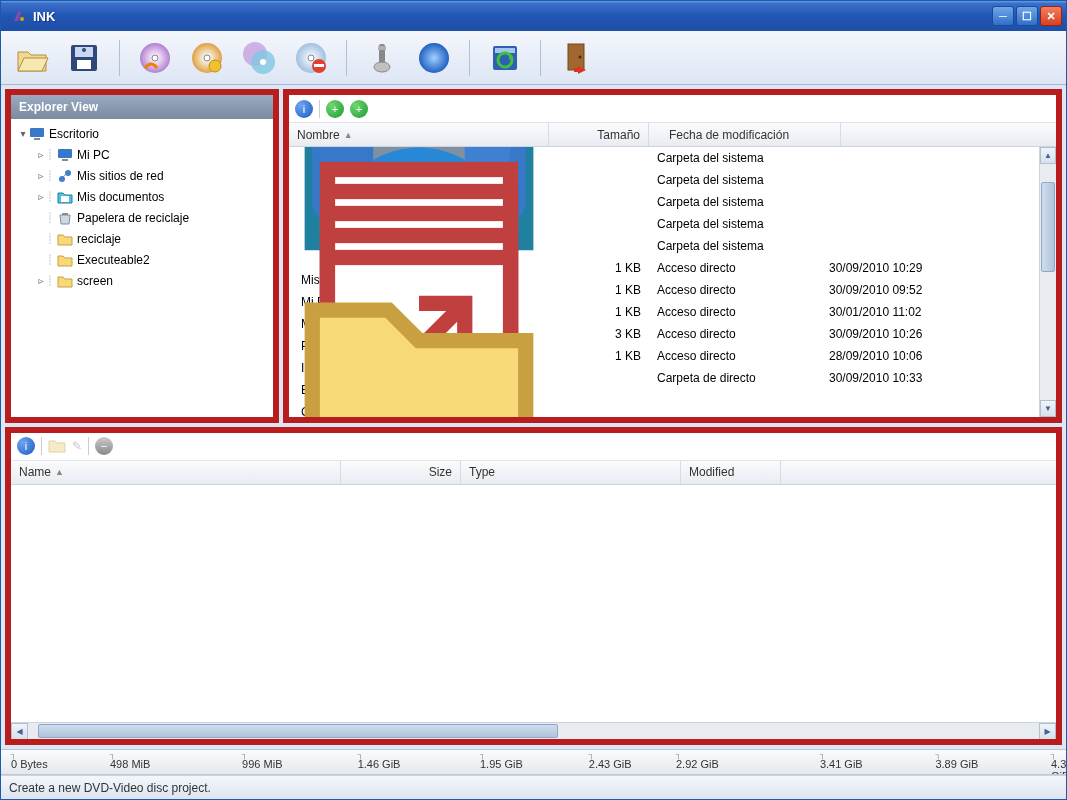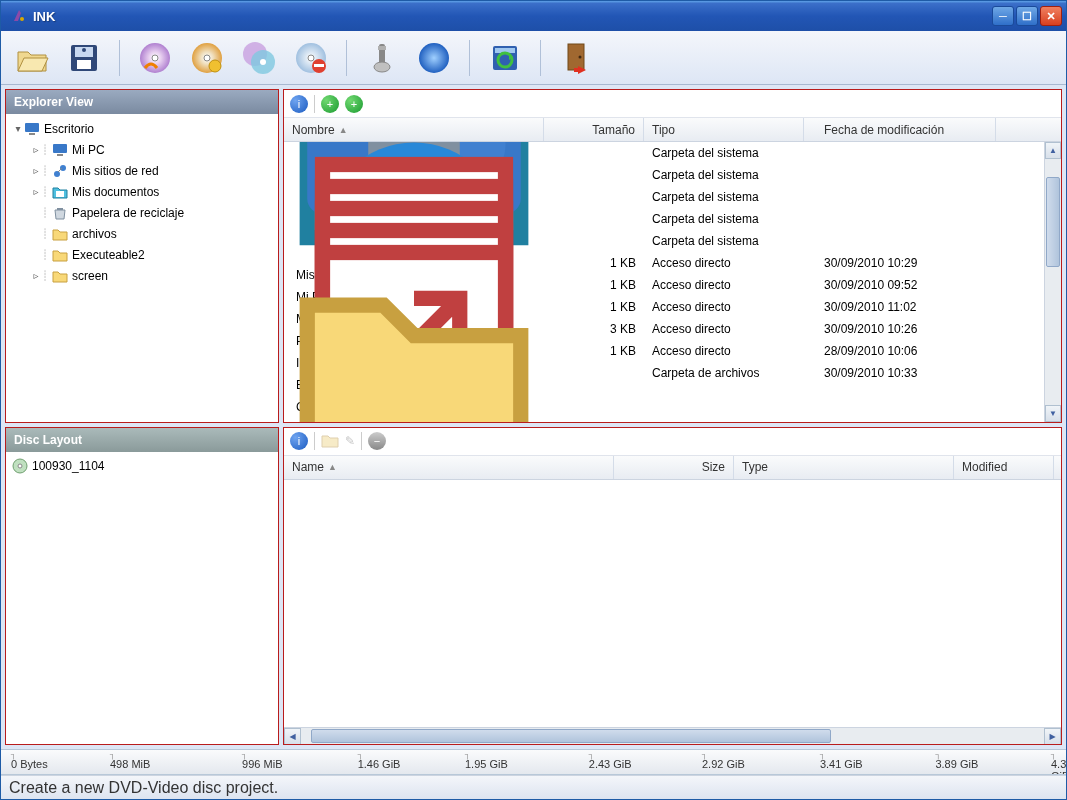--- a/index.html
+++ b/index.html
@@ -11,21 +11,21 @@
 .win-buttons { display: flex; gap: 2px; }
 .win-btn { width: 22px; height: 20px; background: linear-gradient(to bottom,#6fa8e6,#2f6fc9); border: 1px solid #1a4a9a; border-radius: 3px; display:flex; align-items:center; justify-content:center; color:#fff; font-weight:bold; font-size:11px; cursor:pointer;}
 .win-btn.close { background: linear-gradient(to bottom,#f08060,#d84020); border-color:#a02010;}
 .menubar { height: 28px; background: linear-gradient(to bottom,#f4f6fb,#dde6f5); border-bottom: 1px solid #b8c8e0; display:flex; align-items:center; padding: 0 8px; gap: 4px; }
 .menu-item { padding: 4px 10px; cursor:pointer; border-radius:3px; color:#111; }
 .toolbar { height: 54px; background: linear-gradient(to bottom,#f4f6fb,#dde6f5); border-bottom: 1px solid #a8b8d0; display:flex; align-items:center; padding: 0 10px; gap: 10px; }
 .tool-btn { width: 42px; height: 42px; display:flex; align-items:center; justify-content:center; cursor:pointer; border-radius:4px;}
 .tool-sep { width:1px; height:36px; background:#b0c0d8; margin: 0 4px;}
 .content { flex: 1; display:flex; flex-direction:column; background:#dde6f5; padding: 4px; gap:4px; overflow:hidden;}
 .split-row { flex:1; display:flex; gap:4px; min-height:0;}
-.panel { background:#fff; border:1px solid #b91c1c; display:flex; flex-direction:column; overflow:hidden;}
+.panel { background:#fff; border:6px solid #b91c1c; display:flex; flex-direction:column; overflow:hidden;}
 .panel-left { width: 274px; flex-shrink:0;}
 .panel-right { flex:1; min-width:0;}
 .panel-header { height: 24px; background: linear-gradient(to bottom,#9aaac0,#7a8aa0); color:#fff; font-weight:bold; display:flex; align-items:center; padding: 0 8px; font-size:12px;}
 .panel-header.light { background: linear-gradient(to bottom,#aababa,#8a9a9a);}
 .small-toolbar { height: 28px; display:flex; align-items:center; padding: 0 6px; gap:6px; border-bottom:1px solid #e0e4ec;}
 .sm-btn { width:18px; height:18px; border-radius:50%; display:flex; align-items:center; justify-content:center; cursor:pointer; font-size:11px; color:#fff;}
 .sm-info { background: radial-gradient(circle at 30% 30%,#6fa4f0,#1a5ac0);}
 .sm-plus { background: radial-gradient(circle at 30% 30%,#70d870,#1a9a30);}
 .sm-plus2 { background: radial-gradient(circle at 30% 30%,#70d870,#1a9a30);}
 .sm-minus { background: linear-gradient(to bottom,#ccc,#888); width:18px;height:18px;}
@@ -46,21 +46,21 @@
 .scrollbar-v { width:17px; background:#e8ecf0; border-left:1px solid #ccd4e0; position:absolute; right:0; top:0; bottom:0; display:flex; flex-direction:column;}
 .scroll-arrow { height:17px; background:linear-gradient(to bottom,#f0f4f8,#d8e0ea); border:1px solid #b0c0d0; display:flex; align-items:center; justify-content:center; font-size:8px; color:#4060a0; cursor:pointer;}
 .scroll-track { flex:1; position:relative;}
 .scroll-thumb { position:absolute; left:1px; right:1px; background:linear-gradient(to right,#d0dcec,#b0c4dc); border:1px solid #90a8c8; border-radius:2px;}
 .scrollbar-h { height:17px; background:#e8ecf0; border-top:1px solid #ccd4e0; display:flex;}
 .scroll-track-h { flex:1; position:relative;}
 .scroll-thumb-h { position:absolute; top:1px; bottom:1px; background:linear-gradient(to bottom,#d0dcec,#b0c4dc); border:1px solid #90a8c8; border-radius:2px;}
 .ruler { height:26px; background:linear-gradient(to bottom,#fafbfc,#e4e8ee); border-top:1px solid #b8c8d8; border-bottom:1px solid #b8c8d8; position:relative; overflow:hidden;}
 .ruler-mark { position:absolute; top:2px; bottom:2px; font-size:11px; color:#333; display:flex; flex-direction:column; align-items:flex-start;}
 .ruler-mark::before { content:"┐"; font-size:8px; color:#888; line-height:6px;}
-.statusbar { height:24px; background:linear-gradient(to bottom,#f4f6fa,#dde4f0); display:flex; align-items:center; padding:0 8px; font-size:16px; color:#333; border-top:1px solid #ccd4e0;}
+.statusbar { height:24px; background:linear-gradient(to bottom,#f4f6fa,#dde4f0); display:flex; align-items:center; padding:0 8px; font-size:12px; color:#333; border-top:1px solid #ccd4e0;}
 .layout-area { flex:1; background:#fff; overflow:auto;}
 
 svg { display:block;}
 .col-nombre { width:260px;}
 .col-tamano { width:100px; text-align:right; justify-content:flex-end;}
 .col-tipo { width:160px;}
 .col-fecha { width:180px;margin-left:12px;}
 .col2-name { width:330px;}
 .col2-size { width:120px; text-align:right; justify-content:flex-end;}
 .col2-type { width:220px;}
@@ -255,21 +255,21 @@
                 <span class="tree-label">Papelera de reciclaje</span>
               </div>
               <div class="tree-item ind1">
                 <span class="tree-arrow"></span>
                 <span style="width:10px;color:#bbb;font-size:10px;">┊</span>
                 <span class="tree-icon">
                   <svg viewBox="0 0 16 16">
                     <path d="M1 4h5l2 2h7v8H1z" fill="#f8d878" stroke="#c8a040"></path>
                   </svg>
                 </span>
-                <span class="tree-label">archivos</span>
+                <span class="tree-label">reciclaje</span>
               </div>
               <div class="tree-item ind1">
                 <span class="tree-arrow"></span>
                 <span style="width:10px;color:#bbb;font-size:10px;">┊</span>
                 <span class="tree-icon">
                   <svg viewBox="0 0 16 16">
                     <path d="M1 4h5l2 2h7v8H1z" fill="#f8d878" stroke="#c8a040"></path>
                   </svg>
                 </span>
                 <span class="tree-label">Executeable2</span>
@@ -294,21 +294,20 @@
           <div class="sm-sep"></div>
           <div class="sm-btn sm-plus">+</div>
           <div class="sm-btn sm-plus2">+</div>
         </div>
         <div class="list-header">
           <div class="col col-nombre">
               <span>Nombre</span>
               <span class="sort-arrow">▲</span>
             </div>
           <div class="col col-tamano">Tamaño</div>
-          <div class="col col-tipo">Tipo</div>
           <div class="col col-fecha">Fecha de modificación</div>
         </div>
         <div class="list-body">
           <div id="file-rows" style="padding-right:17px;">
               <div class="list-row">
                 <div class="col col-nombre"><span class="row-icon"><svg viewBox="0 0 16 16">
                       <path d="M1 4h5l2 2h7v8H1z" fill="#50c0e0" stroke="#2080a0"></path>
                       <rect x="4" y="7" width="8" height="6" fill="#fff"></rect>
                     </svg></span><span>Mis documentos</span></div>
                 <div class="col col-tamano"></div>
@@ -370,21 +369,21 @@
                 <div class="col col-tipo">Acceso directo</div>
                 <div class="col col-fecha">30/09/2010 09:52</div>
               </div>
               <div class="list-row">
                 <div class="col col-nombre"><span class="row-icon"><svg viewBox="0 0 16 16">
                       <rect x="2" y="2" width="12" height="12" fill="#fff" stroke="#c04040"></rect>
                       <path d="M5 11l6-6M8 5h3v3" stroke="#c04040" fill="none"></path>
                     </svg></span></div>
                 <div class="col col-tamano">1 KB</div>
                 <div class="col col-tipo">Acceso directo</div>
-                <div class="col col-fecha">30/09/2010 11:02</div>
+                <div class="col col-fecha">30/01/2010 11:02</div>
               </div>
               <div class="list-row">
                 <div class="col col-nombre"><span class="row-icon"><svg viewBox="0 0 16 16">
                       <rect x="2" y="2" width="12" height="12" fill="#fff" stroke="#c04040"></rect>
                       <path d="M5 11l6-6M8 5h3v3" stroke="#c04040" fill="none"></path>
                     </svg></span></div>
                 <div class="col col-tamano">3 KB</div>
                 <div class="col col-tipo">Acceso directo</div>
                 <div class="col col-fecha">30/09/2010 10:26</div>
               </div>
@@ -395,51 +394,37 @@
                     </svg></span></div>
                 <div class="col col-tamano">1 KB</div>
                 <div class="col col-tipo">Acceso directo</div>
                 <div class="col col-fecha">28/09/2010 10:06</div>
               </div>
               <div class="list-row">
                 <div class="col col-nombre"><span class="row-icon"><svg viewBox="0 0 16 16">
                       <path d="M1 4h5l2 2h7v8H1z" fill="#f8d878" stroke="#c8a040"></path>
                     </svg></span></div>
                 <div class="col col-tamano"></div>
-                <div class="col col-tipo">Carpeta de archivos</div>
+                <div class="col col-tipo">Carpeta de directo</div>
                 <div class="col col-fecha">30/09/2010 10:33</div>
               </div>
             </div>
           <div class="scrollbar-v">
             <div class="scroll-arrow">▲</div>
             <div class="scroll-track">
                 <div class="scroll-thumb" style="top:18px;height:90px;"></div>
               </div>
             <div class="scroll-arrow">▼</div>
           </div>
         </div>
       </div>
     </div>
 
     <div class="split-row" style="flex:1;">
 
-      <div class="panel panel-left">
-        <div class="panel-header light">Disc Layout</div>
-        <div class="tree">
-          <div class="tree-item">
-            <span class="tree-icon">
-                <svg viewBox="0 0 16 16">
-                  <circle cx="8" cy="8" r="7" fill="#c0e0c0" stroke="#70a070"></circle>
-                  <circle cx="8" cy="8" r="2" fill="#fff" stroke="#888"></circle>
-                </svg>
-              </span>
-            <span class="tree-label">100930_1104</span>
-          </div>
-        </div>
-      </div>
 
       <div class="panel panel-right">
         <div class="small-toolbar">
           <div class="sm-btn sm-info">i</div>
           <div class="sm-sep"></div>
           <span style="opacity:.5;cursor:pointer;">
               <svg width="18" height="16" viewBox="0 0 18 16">
                 <path d="M1 3h6l2 2h8v9H1z" fill="#f0d890" stroke="#c0a060"></path>
               </svg>
             </span>
@@ -475,27 +460,27 @@
       </div>
       <div class="ruler-mark" style="left: 109px;">
         <span>498 MiB</span>
       </div>
       <div class="ruler-mark" style="left: 241.111px;">
         <span>996 MiB</span>
       </div>
       <div class="ruler-mark" style="left: 356.667px;">
         <span>1.46 GiB</span>
       </div>
-      <div class="ruler-mark" style="left: 464px;">
+      <div class="ruler-mark" style="left: 479px;">
         <span>1.95 GiB</span>
       </div>
       <div class="ruler-mark" style="left: 587.778px;">
         <span>2.43 GiB</span>
       </div>
-      <div class="ruler-mark" style="left: 701px;">
+      <div class="ruler-mark" style="left: 675px;">
         <span>2.92 GiB</span>
       </div>
       <div class="ruler-mark" style="left: 818.889px;">
         <span>3.41 GiB</span>
       </div>
       <div class="ruler-mark" style="left: 934.444px;">
         <span>3.89 GiB</span>
       </div>
       <div class="ruler-mark" style="left: 1050px;">
         <span>4.38 GiB</span>

